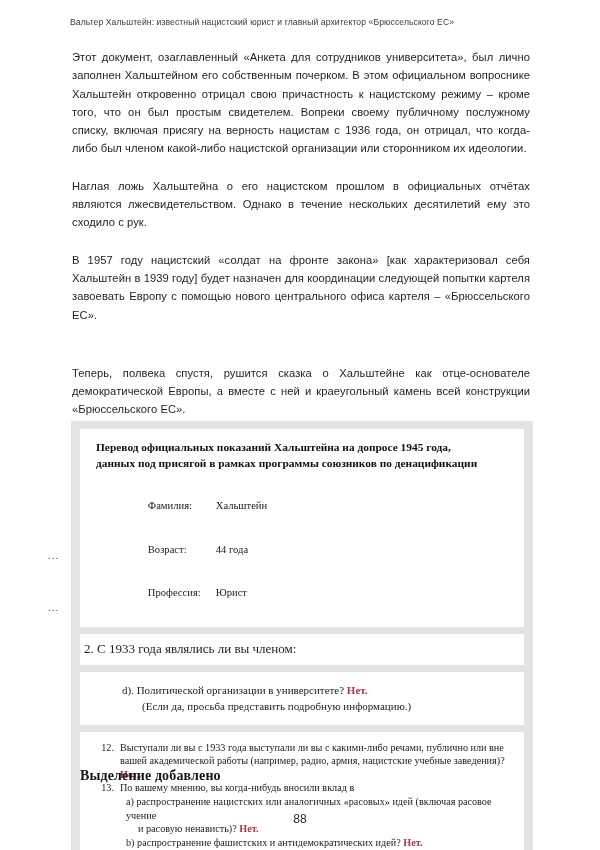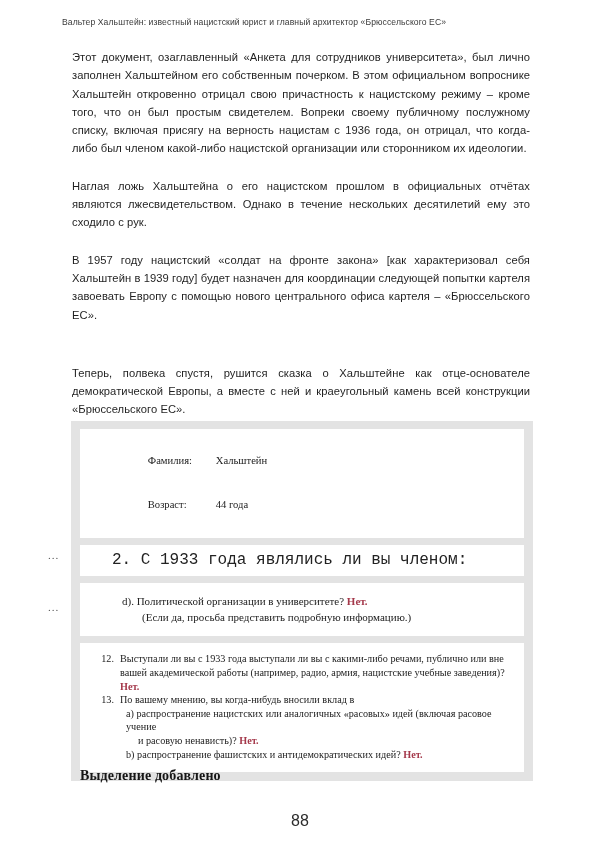--- a/index.html
+++ b/index.html
@@ -19,21 +19,21 @@
   .page {
     position: absolute;
     left: 0; top: 0;
     width: 600px;
     height: 850px;
   }
 
   
   .running-header {
     position: absolute;
-    left: 62px;
+    left: 70px;
     top: 16px;
     width: 462px;
     font-size: 8.6px;
     line-height: 12px;
     color: #3a3a3a;
     letter-spacing: 0.01em;
     white-space: nowrap;
   }
 
   
@@ -89,23 +89,23 @@
     font-family: "Liberation Serif", serif;
     font-size: 10.6px;
     line-height: 14.4px;
     color: #222222;
   }
   .field-row { display: block; white-space: pre; }
   .field-label { display: inline-block; width: 68px; margin-left: 20px; }
   .field-value { display: inline-block; }
 
   .card-q2 {
-    padding: 8px 16px 9px 32px;
-    font-family: Liberation Mono, monospace;
-    font-size: 16px;
+    padding: 8px 16px 9px 4px;
+    font-family: Liberation Serif, serif;
+    font-size: 13px;
     line-height: 14px;
     color: #222222;
   }
 
   .card-q2d {
     padding: 10px 16px 11px 16px;
     font-family: "Liberation Serif", serif;
     font-size: 11px;
     line-height: 16px;
     color: #222222;
@@ -170,21 +170,21 @@
     letter-spacing: 0.01em;
   }
 
   
   .folio {
     position: absolute;
     left: 0;
     top: 812px;
     width: 600px;
     text-align: center;
-    font-size: 16px;
+    font-size: 12px;
     color: #2b2b2b;
   }
 </style>
 </head>
 <body>
 
 <div class="page">
 
   <div class="running-header">Вальтер Хальштейн: известный нацистский юрист и главный архитектор «Брюссельского ЕС»</div>
 
@@ -195,26 +195,33 @@
     <p class="para">Теперь, полвека спустя, рушится сказка о Хальштейне как отце-основателе демократической Европы, а вместе с ней и краеугольный камень всей конструкции «Брюссельского ЕС».</p>
   </div>
 
   <div class="margin-ellipsis me-1">...</div>
   <div class="margin-ellipsis me-2">...</div>
 
   <div class="doc-block">
 
     <div class="doc-card">
       <div class="card-head">
+        <div class="doc-title">
+          <span class="l1">Перевод официальных показаний Хальштейна на допросе 1945 года,</span>
+          <span class="l2">данных под присягой в рамках программы союзников по денацификации</span>
+        </div>
         <div class="fields">
           <div class="field-row">
             <span class="field-label">Фамилия:</span><span class="field-value">Хальштейн</span>
           </div>
           <div class="field-row">
             <span class="field-label">Возраст:</span><span class="field-value">44 года</span>
+          </div>
+          <div class="field-row">
+            <span class="field-label">Профессия:</span><span class="field-value">Юрист</span>
           </div>
         </div>
       </div>
     </div>
 
     <div class="doc-card">
       <div class="card-q2">2. С 1933 года являлись ли вы членом:</div>
     </div>
 
     <div class="doc-card">

